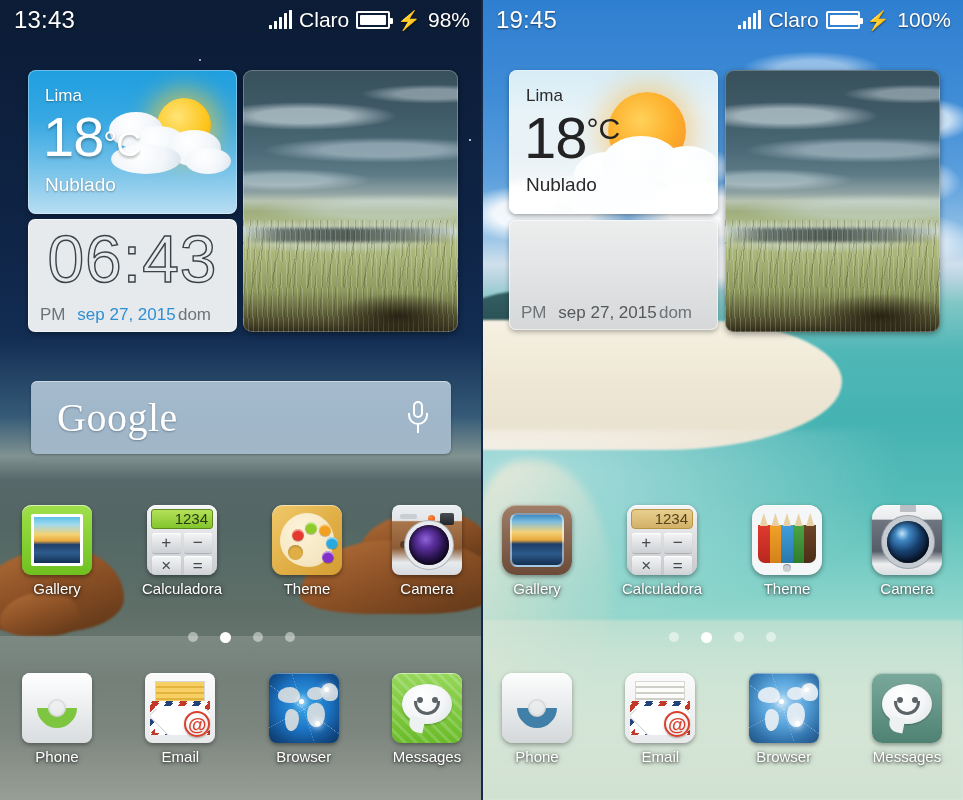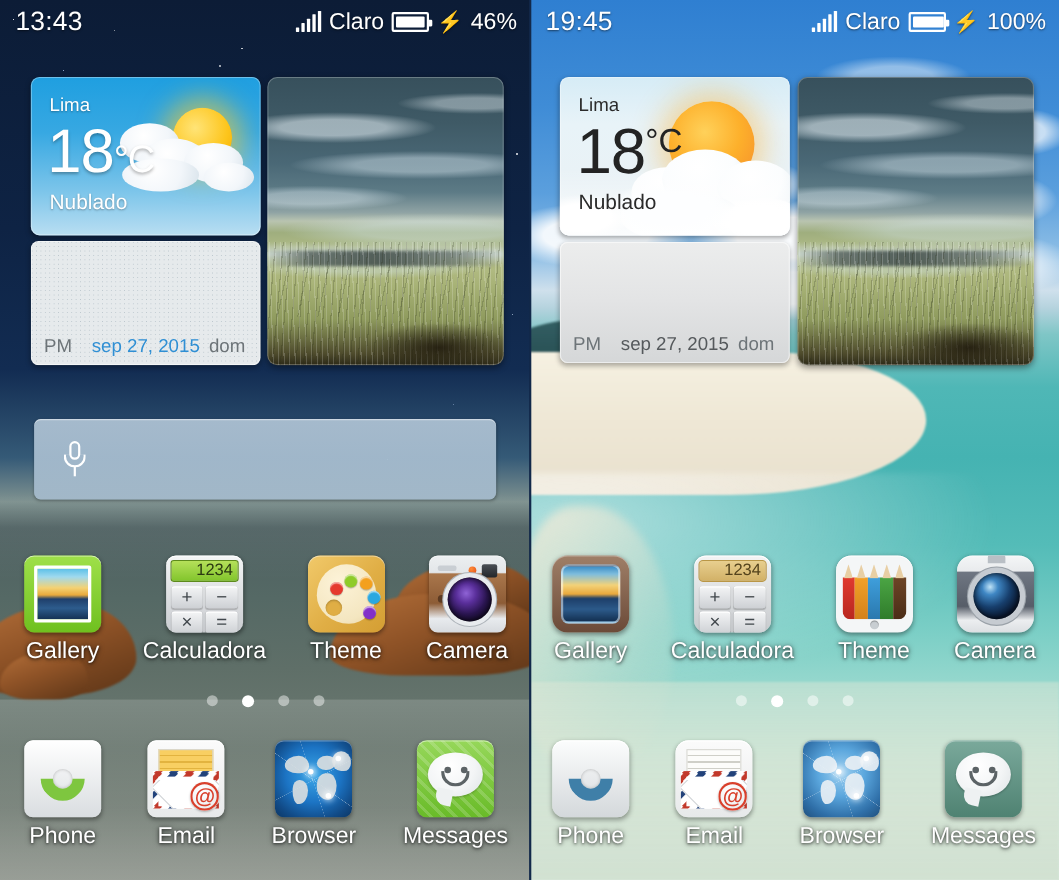--- a/index.html
+++ b/index.html
@@ -245,21 +245,21 @@
     background: linear-gradient(to bottom, #eceded 0%, #e3e4e5 48%, #d5d7d8 100%);
   }
   .c-time {
     position:absolute; left:0; right:0; top:2px; height:76px;
     display:flex; align-items:center; justify-content:center;
     font-size:66px; font-weight:300; letter-spacing:1px;
     color: transparent;
     -webkit-text-stroke: 1.4px #3c4347;
   }
   .clockw.light-theme .c-time { -webkit-text-stroke: 1.4px #4a5155; }
-  .c-meta { position:absolute; left:0; right:0; bottom:6px; height:22px;
+  .c-meta { position:absolute; left:0; right:12px; bottom:6px; height:22px;
     display:flex; align-items:center; font-size:17px; color:#6d7478; }
   .c-ampm { position:absolute; left:12px; }
   .c-date { position:absolute; left:50%; transform:translateX(-50%); white-space:nowrap; }
   .c-dow  { position:absolute; right:14px; }
   .clockw.dark-theme .c-date { color:#2f8fd4; }
   .clockw.light-theme .c-date { color:#55595c; }
 
   
   .photow {
     position:relative; overflow:hidden; border-radius:9px;
@@ -326,21 +326,21 @@
     border:2px solid #fff; border-radius:5px; }
   .mic .arc { position:absolute; left:1px; top:12px; width:20px; height:12px;
     border:2px solid #fff; border-top:none; border-radius:0 0 12px 12px; }
   .mic .stem { position:absolute; left:10px; top:23px; width:2px; height:9px; background:#fff; }
 
   
   .iconrow { position:absolute; z-index:20; display:flex; }
   .appcell { display:flex; flex-direction:column; align-items:center; }
   .appicon { position:relative; width:70px; height:70px; }
   .applabel {
-    margin-top:5px; color:#fff; font-size:21px;
+    margin-top:5px; color:#fff; font-size:15px;
     text-shadow: 0 1px 3px rgba(0,0,0,.75), 0 0 6px rgba(0,0,0,.4);
     white-space:nowrap;
   }
 
   
   
   .ic-gallery-a { border-radius:9px; background:linear-gradient(to bottom,#9fe04a,#6fc01f);
     box-shadow: inset 0 1px 0 rgba(255,255,255,.6), 0 2px 4px rgba(0,0,0,.4); }
   .ic-gallery-a .photo { position:absolute; left:9px; top:9px; right:9px; bottom:9px;
     border:3px solid #fff; border-radius:2px;
@@ -540,21 +540,21 @@
             <i></i>
             <i></i>
             <i></i>
             <i></i>
           </span>
         <span class="carrier">Claro</span>
         <span class="battery">
             <span class="fill" style="width:26px"></span>
           </span>
         <span class="bolt">⚡</span>
-        <span class="batt-pct">46%</span>
+        <span class="batt-pct">98%</span>
       </div>
     </div>
 
     <div class="widget-wrap" style="left:28px; top:70px; width:209px; height:144px;">
       <div class="weather dark-theme" style="width:100%; height:100%;">
         <div class="wx-art">
           <div class="rays">
             <i style="transform:rotate(0deg)"></i>
               <i style="transform:rotate(30deg)"></i>
             <i style="transform:rotate(60deg)"></i>
@@ -576,40 +576,42 @@
             <div class="cld c5"></div>
         </div>
         <div class="w-city">Lima</div>
         <div class="w-temp"><span>18</span><span style="font-size:.62em">°C</span></div>
         <div class="w-cond">Nublado</div>
       </div>
     </div>
 
     <div class="widget-wrap" style="left:28px; top:219px; width:209px; height:113px;">
       <div class="clockw dark-theme" style="width:100%; height:100%;">
+        <div class="c-time">06:43</div>
         <div class="c-meta">
           <span class="c-ampm">PM</span>
           <span class="c-date">sep 27, 2015</span>
           <span class="c-dow">dom</span>
         </div>
       </div>
     </div>
 
     <div class="widget-wrap" style="left:243px; top:70px; width:215px; height:262px;">
       <div class="photow" style="width:100%; height:100%;">
         <div class="ph-cloud"></div>
         <div class="ph-horizon"></div>
         <div class="ph-ridge"></div>
         <div class="ph-field-lines"></div>
         <div class="ph-grass"></div>
         <div class="ph-dirt"></div>
       </div>
     </div>
 
     <div class="searchbar" style="left:31px; top:381px; width:420px; height:73px;">
+      <span class="g-logo">Google</span>
       <span class="mic">
         <span class="cap"></span>
           <span class="arc"></span>
           <span class="stem"></span>
       </span>
     </div>
 
     <div class="iconrow" style="left:22px; top:505px; width:440px; justify-content:space-between;">
 
       <div class="appcell">

